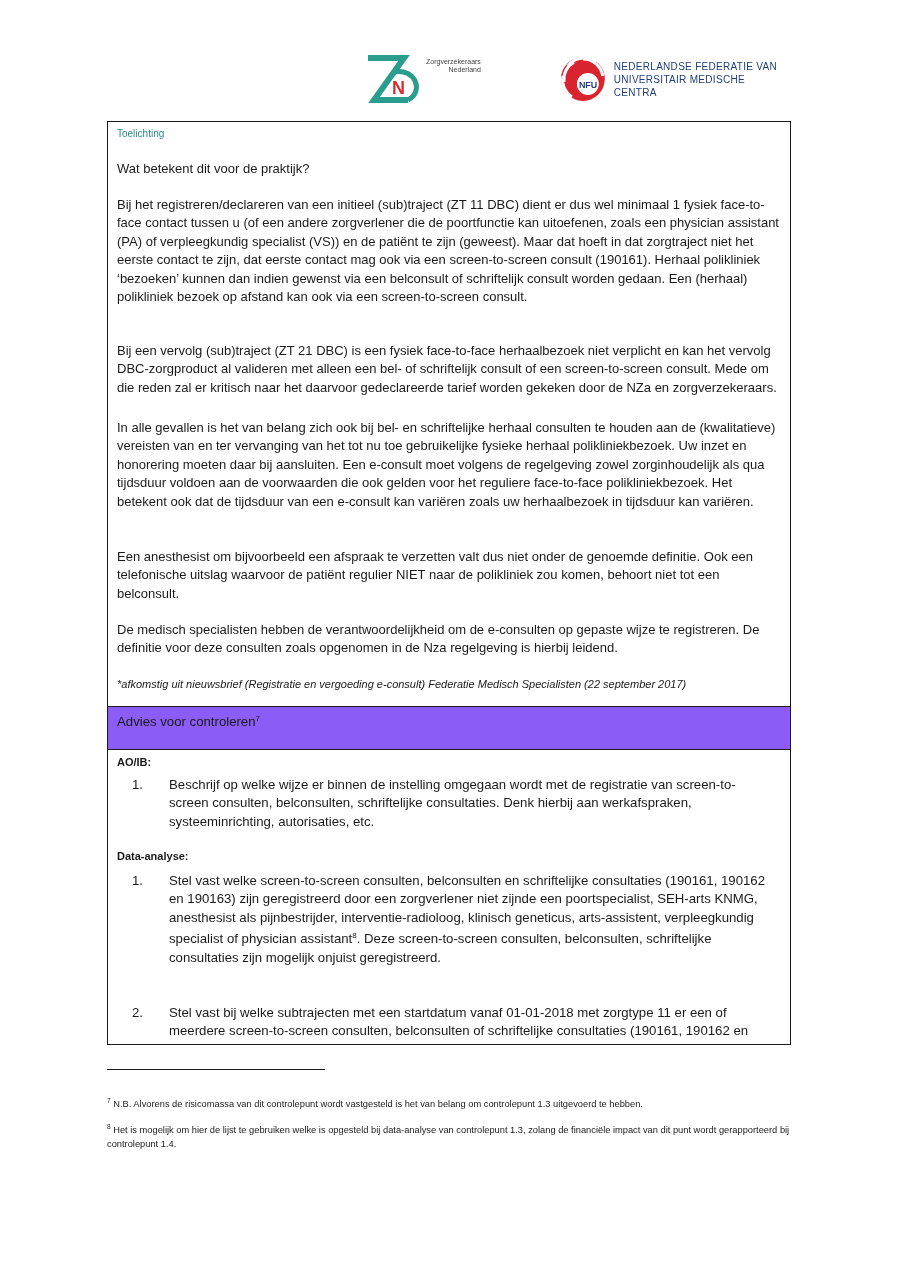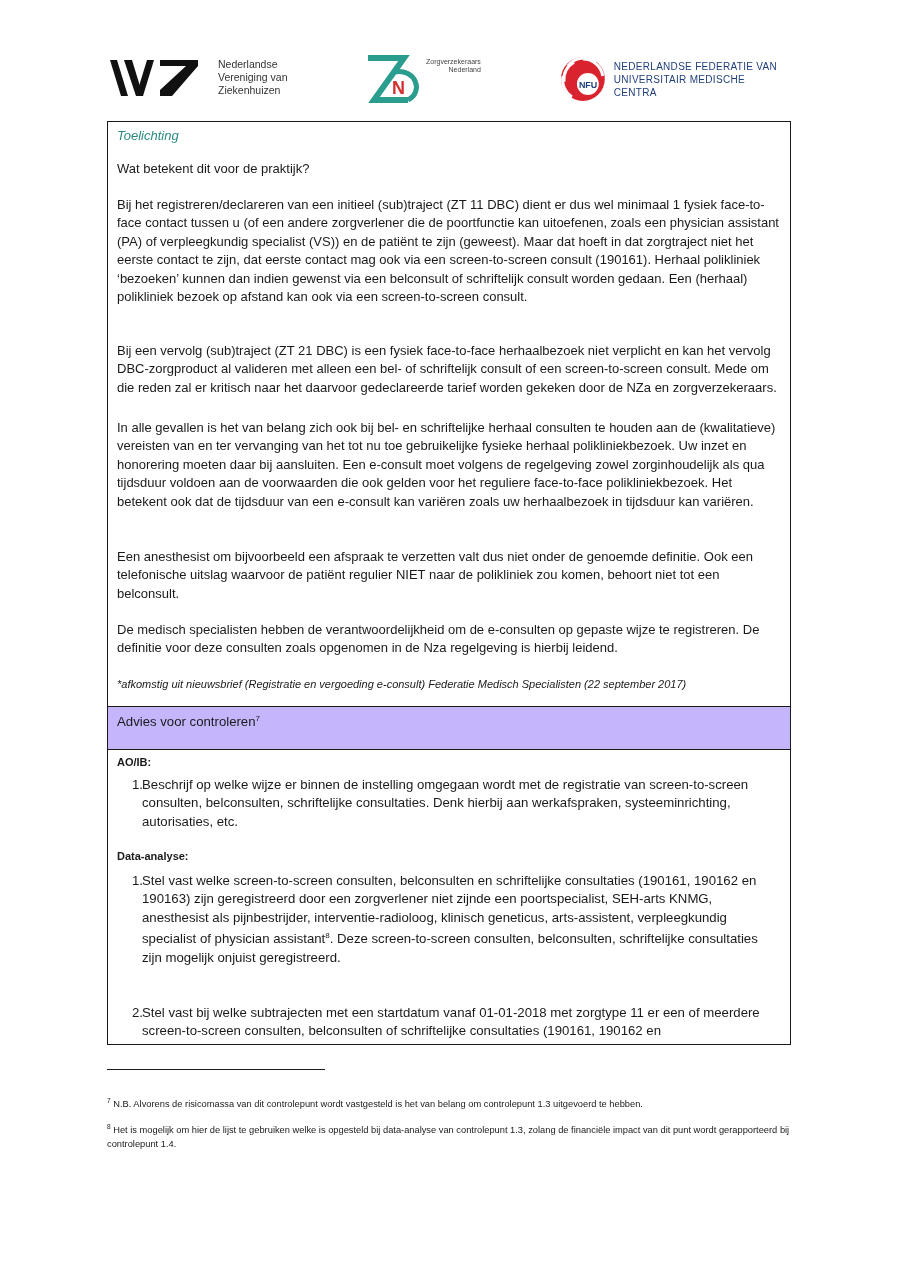--- a/index.html
+++ b/index.html
@@ -11,68 +11,55 @@
   .vnz-text { margin-left:16px; font-size:10.5px; line-height:13px; color:#333; }
   .zn { left:254px; top:2px; }
   .zn svg { display:block; }
   .zn-text { position:absolute; left:62px; top:4px; font-size:7px; line-height:8px; color:#444; text-align:right; }
   .nfu { left:450px; top:4px; }
   .nfu-text { margin-left:8px; font-size:10px; line-height:13px; color:#1f3f7a; letter-spacing:0.3px; }
 
   .box { position:absolute; left:107px; top:121px; width:684px; height:924px;
          border:1.5px solid #1a1a1a; box-sizing:border-box; }
   .sec1 { position:absolute; left:0; top:0; width:100%; height:584px; }
-  .toel-title { position:absolute; left:9px; top:6px; font-style:italic; font-size:13px; color:#2a8a82; }
+  .toel-title { position:absolute; left:9px; top:6px; font-size:10px; color:#2a8a82; }
   .txt { position:absolute; left:9px; width:664px; font-size:13px; line-height:18.4px; color:#1a1a1a; }
   .q { top:38px; }
   .p1 { top:74px; }
   .p2 { top:220px; }
   .p3 { top:297px; }
   .p4 { top:426px; }
   .p5 { top:499px; }
   .src { position:absolute; left:9px; top:556px; font-size:11px; font-style:italic; color:#1a1a1a; }
-  .band { position:absolute; left:0; top:584px; width:100%; height:44px; background:#c4b5fd;
+  .band { position:absolute; left:0; top:584px; width:100%; height:44px; background:#8b5cf6;
           border-top:1px solid #1a1a1a; border-bottom:1.5px solid #1a1a1a; box-sizing:border-box; }
   .band-title { position:absolute; left:9px; top:7px; font-size:13.2px; color:#1a1a1a; }
   .band-title sup { font-size:8px; }
   .sec2 { position:absolute; left:0; top:628px; width:100%; }
   .hd { position:absolute; left:9px; font-weight:bold; font-size:11px; }
   .aoib { top:6px; }
   .da { top:100px; }
   .li { position:absolute; left:24px; width:640px; font-size:13.2px; line-height:18.4px; }
   .li .num { position:absolute; left:0; top:0; }
-  .li .body { margin-left:10px; display:block; }
+  .li .body { margin-left:37px; display:block; }
   .li1 { top:26px; }
   .li2 { top:122px; }
   .li3 { top:254px; }
   .li sup { font-size:8px; }
 
   .fn-rule { position:absolute; left:107px; top:1069px; width:218px; border-top:1px solid #1a1a1a; }
   .fn { position:absolute; left:107px; width:690px; font-size:9.3px; line-height:14px; color:#1a1a1a; }
   .fn sup { font-size:6.5px; }
   .fn7 { top:1094px; }
   .fn8 { top:1120px; }
 </style>
 </head>
 <body>
 
 <div class="logos">
-  <div class="logo vnz">
-    <svg width="92" height="36" viewBox="0 0 92 36">
-      <polygon points="0,0 7,0 18,36 11,36" fill="#111"></polygon>
-      <polygon points="14,0 22,0 33,36 26,36" fill="#111"></polygon>
-      <polygon points="26,36 33,36 44,0 37,0" fill="#111"></polygon>
-      <polygon points="50,0 88,0 88,6 62,36 50,36 50,30 76,6 50,6" fill="#111"></polygon>
-    </svg>
-    <div class="vnz-text">
-      <div>Nederlandse</div>
-      <div>Vereniging van</div>
-      <div>Ziekenhuizen</div>
-    </div>
-  </div>
   <div class="logo zn">
     <svg width="64" height="52" viewBox="0 0 64 52">
       <path d="M4 4 L40 4 L10 46 L44 46" fill="none" stroke="#2a9d8f" stroke-width="6"></path>
       <path d="M30 18 C52 14 60 38 44 46" fill="none" stroke="#2a9d8f" stroke-width="5"></path>
       <text x="28" y="40" font-family="Liberation Sans, sans-serif" font-weight="bold" font-size="18" fill="#d32f2f">N</text>
     </svg>
     <div class="zn-text">
       <div>Zorgverzekeraars</div>
       <div>Nederland</div>
     </div>

